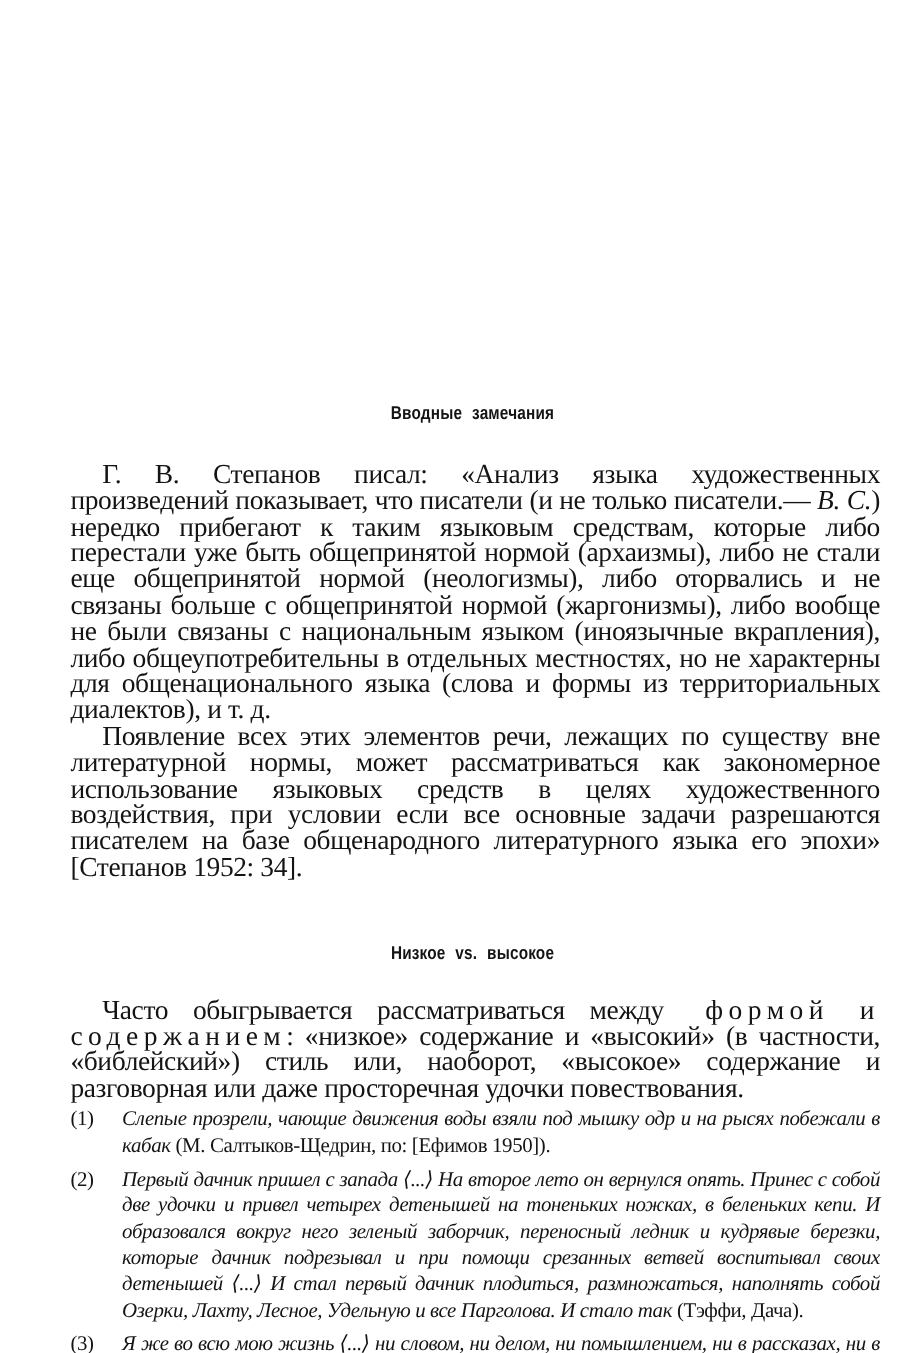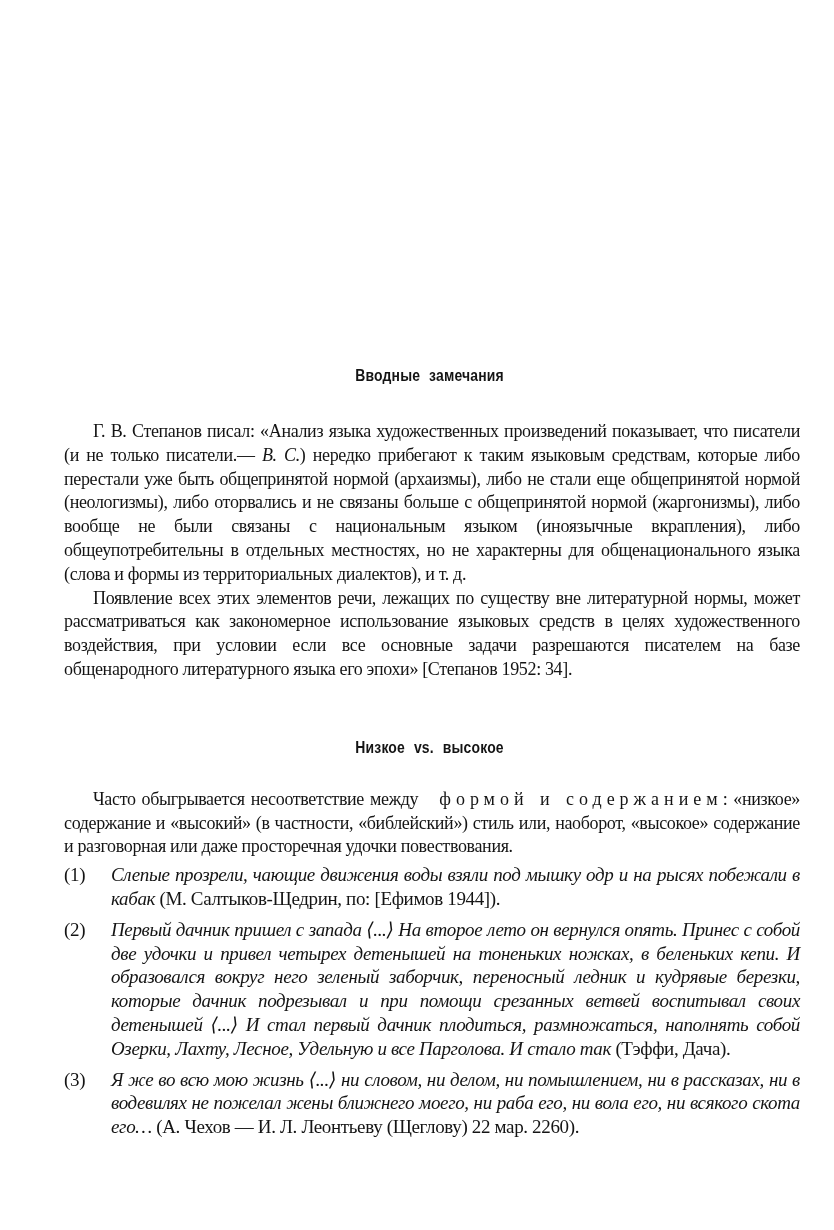--- a/index.html
+++ b/index.html
@@ -27,21 +27,21 @@
       font-size: 17px;
       text-align: center;
       letter-spacing: 0.2px;
       transform: scaleX(0.82);
       margin: 0;
       height: 24px;
       line-height: 24px;
     }
     .heading .w { margin-right: 6px; }
     .para {
-      font-size: 18px;
+      font-size: 25px;
       line-height: 23.8px;
       text-align: justify;
       text-indent: 29px;
       margin: 0;
       letter-spacing: -0.35px;
     }
     .spaced {
       letter-spacing: 5px;
       margin-left: 15px;
     }
@@ -90,26 +90,26 @@
   </section>
 
   <section>
     <h2 class="heading sec2-heading">
       <span class="w">Низкое</span>
       <span class="w">vs.</span>
       <span class="w">высокое</span>
     </h2>
 
     <div class="sec2-body">
-      <p class="para"><span>Часто обыгрывается несоответствие между </span><span class="spaced">формой и содержанием</span><span>: «низкое» содержание и «высокий» (в частности, «библейский») стиль или, наоборот, «высокое» содержание и разговорная или даже просторечная удочки повествования.</span></p>
+      <p class="para"><span>Часто обыгрывается рассматриваться между </span><span class="spaced">формой и содержанием</span><span>: «низкое» содержание и «высокий» (в частности, «библейский») стиль или, наоборот, «высокое» содержание и разговорная или даже просторечная удочки повествования.</span></p>
 
       <ol class="examples">
         <li class="example">
           <span class="num">(1)</span>
-          <span class="body"><span class="quote">Слепые прозрели, чающие движения воды взяли под мышку одр и на рысях побежали в кабак</span><span> (М. Салтыков-Щедрин, по: [Ефимов 1944]).</span></span>
+          <span class="body"><span class="quote">Слепые прозрели, чающие движения воды взяли под мышку одр и на рысях побежали в кабак</span><span> (М. Салтыков-Щедрин, по: [Ефимов 1950]).</span></span>
         </li>
         <li class="example">
           <span class="num">(2)</span>
           <span class="body"><span class="quote">Первый дачник пришел с запада ⟨...⟩ На второе лето он вернулся опять. Принес с собой две удочки и привел четырех детенышей на тоненьких ножках, в беленьких кепи. И образовался вокруг него зеленый заборчик, переносный ледник и кудрявые березки, которые дачник подрезывал и при помощи срезанных ветвей воспитывал своих детенышей ⟨...⟩ И стал первый дачник плодиться, размножаться, наполнять собой Озерки, Лахту, Лесное, Удельную и все Парголова. И стало так</span><span> (Тэффи, Дача).</span></span>
         </li>
         <li class="example">
           <span class="num">(3)</span>
           <span class="body"><span class="quote">Я же во всю мою жизнь ⟨...⟩ ни словом, ни делом, ни помышлением, ни в рассказах, ни в водевилях не пожелал жены ближнего моего, ни раба его, ни вола его, ни всякого скота его…</span><span> (А. Чехов — И. Л. Леонтьеву (Щеглову) 22 мар. 2260).</span></span>
         </li>
       </ol>

